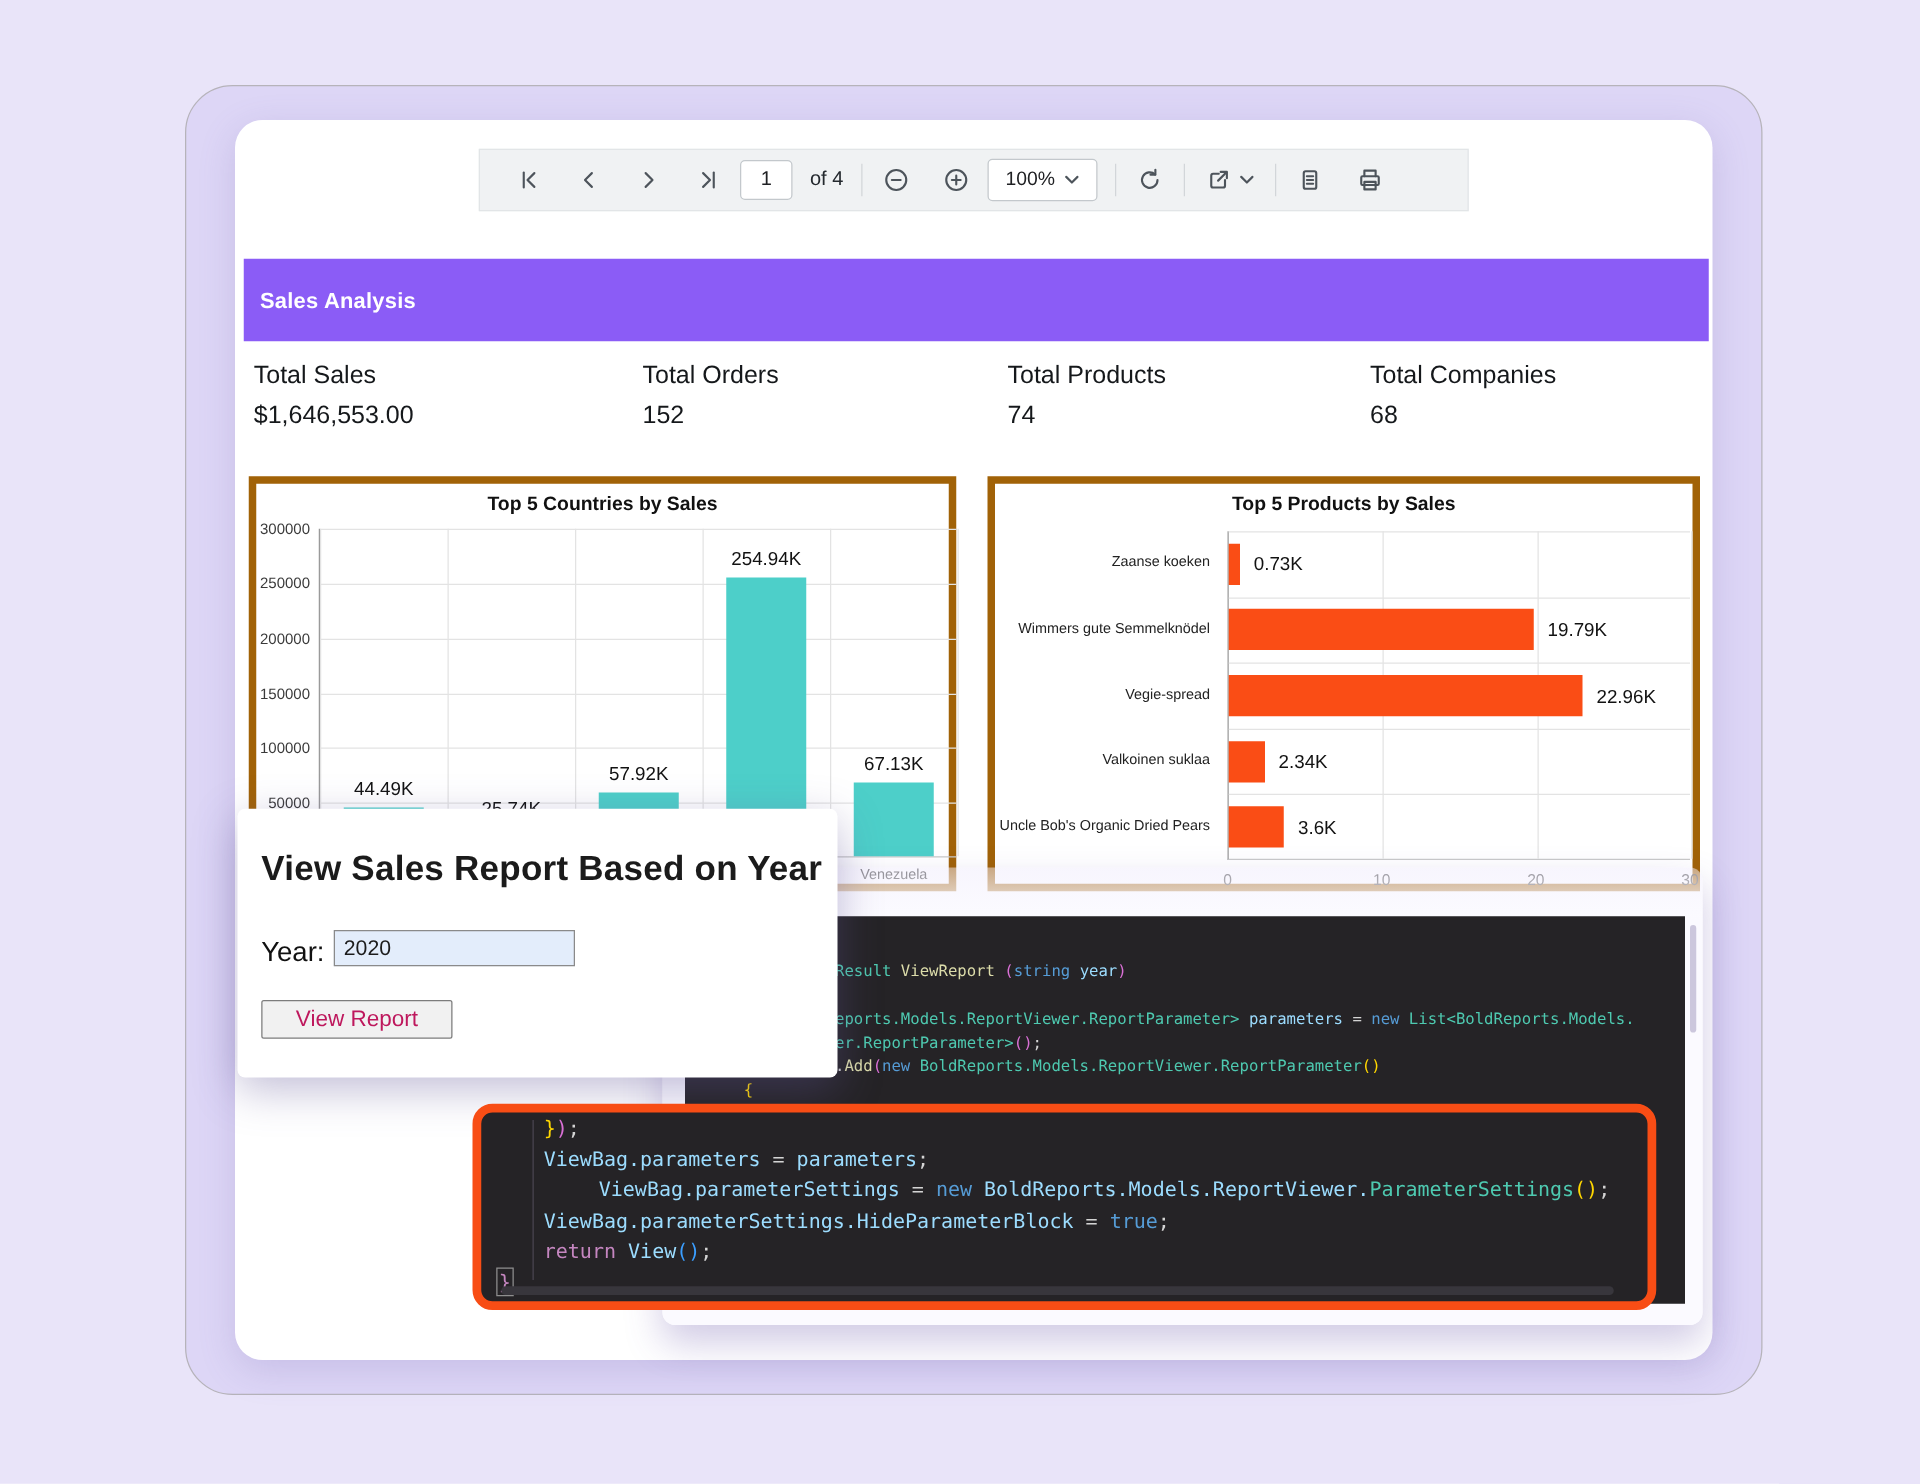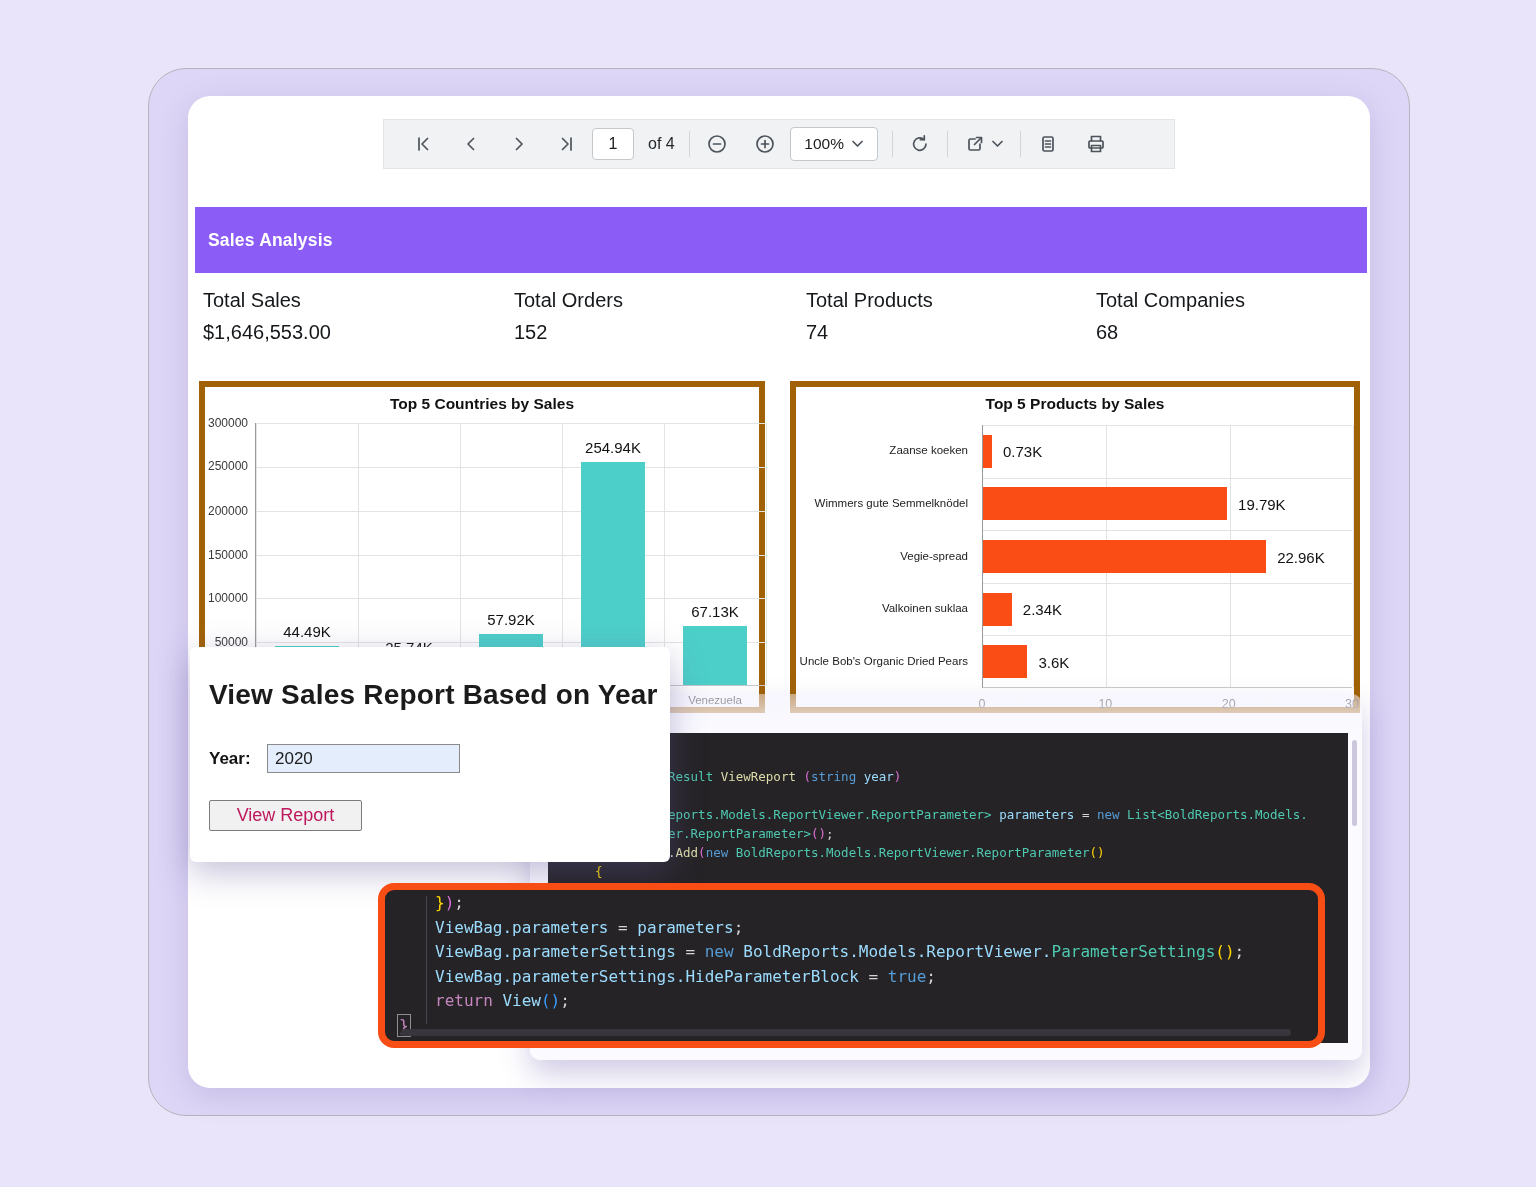--- a/index.html
+++ b/index.html
@@ -61,21 +61,21 @@
 
   
   .tk-kw{color:#569CD6}.tk-type{color:#4EC9B0}.tk-var{color:#9CDCFE}.tk-meth{color:#DCDCAA}
   .tk-ctrl{color:#C586C0}.tk-txt{color:#D4D4D4}.tk-b1{color:#FFD700}.tk-b2{color:#DA70D6}.tk-b3{color:#3B9EFF}
   .tk-cursor{color:#C586C0; outline:1px solid #8f8f8f; outline-offset:1px;}
 
   
   #overlay-card { left:190px; top:647px; width:480px; height:215px; background:#ffffff; border-radius:6px;
       box-shadow:0 10px 34px rgba(95,85,150,0.38); }
   #overlay-title { position:absolute; left:19px; top:32px; font-size:28px; font-weight:bold; color:#1b1b1b; letter-spacing:0.2px; }
-  #year-label { position:absolute; left:19px; top:102px; font-size:17px; font-weight:bold; color:#111; }
+  #year-label { position:absolute; left:19px; top:102px; font-size:22px; font-weight:normal; color:#111; }
   #year-input { position:absolute; left:77px; top:97px; width:193px; height:29px; background:#e3edfb; border:1px solid #8a8a8a; font-size:17px; color:#1c1c1c; padding-left:7px; font-family:"Liberation Sans", sans-serif; }
   #view-report-btn { position:absolute; left:19px; top:153px; width:153px; height:31px; background:#f1f1f1; border:1px solid #7c7c7c; border-radius:2px; font-size:18px; color:#be185d; font-family:"Liberation Sans", sans-serif; cursor:pointer; }
 </style>
 </head>
 <body>
 
 <div id="outer-frame" class="abs"></div>
 <div id="main-card" class="abs"></div>
 
 <div id="toolbar" class="abs">
@@ -280,19 +280,19 @@
   <label id="year-label">Year:</label>
   <input id="year-input" value="2020" style="">
   <button id="view-report-btn">View Report</button>
 </div>
 
 <div id="highlight-box" class="abs">
   <div id="indent-guide"></div>
   <div id="highlight-lines">
       <div class="code-line" style="padding-left: 50px;"><span class="tk-b1">}</span><span class="tk-b2">)</span><span class="tk-txt">;</span></div>
       <div class="code-line" style="padding-left: 50px;"><span class="tk-var">ViewBag.parameters </span><span class="tk-txt">= </span><span class="tk-var">parameters</span><span class="tk-txt">;</span></div>
-      <div class="code-line" style="padding-left: 50px;"><span class="tk-var">ViewBag.parameterSettings </span><span class="tk-txt">= </span><span class="tk-kw">new </span><span class="tk-var">BoldReports.Models.ReportViewer.</span><span class="tk-type">ParameterSettings</span><span class="tk-b1">()</span><span class="tk-txt">;</span></div>
+      <div class="code-line" style="padding-left: 50px; margin-left: 44px;"><span class="tk-var">ViewBag.parameterSettings </span><span class="tk-txt">= </span><span class="tk-kw">new </span><span class="tk-var">BoldReports.Models.ReportViewer.</span><span class="tk-type">ParameterSettings</span><span class="tk-b1">()</span><span class="tk-txt">;</span></div>
       <div class="code-line" style="padding-left: 50px;"><span class="tk-var">ViewBag.parameterSettings.HideParameterBlock </span><span class="tk-txt">= </span><span class="tk-kw">true</span><span class="tk-txt">;</span></div>
       <div class="code-line" style="padding-left: 50px;"><span class="tk-ctrl">return </span><span class="tk-var">View</span><span class="tk-b3">()</span><span class="tk-txt">;</span></div>
       <div class="code-line" style="padding-left: 14px;"><span class="tk-cursor">}</span></div>
     </div>
   <div id="code-hscroll"></div>
 </div>
 
 </body></html>

